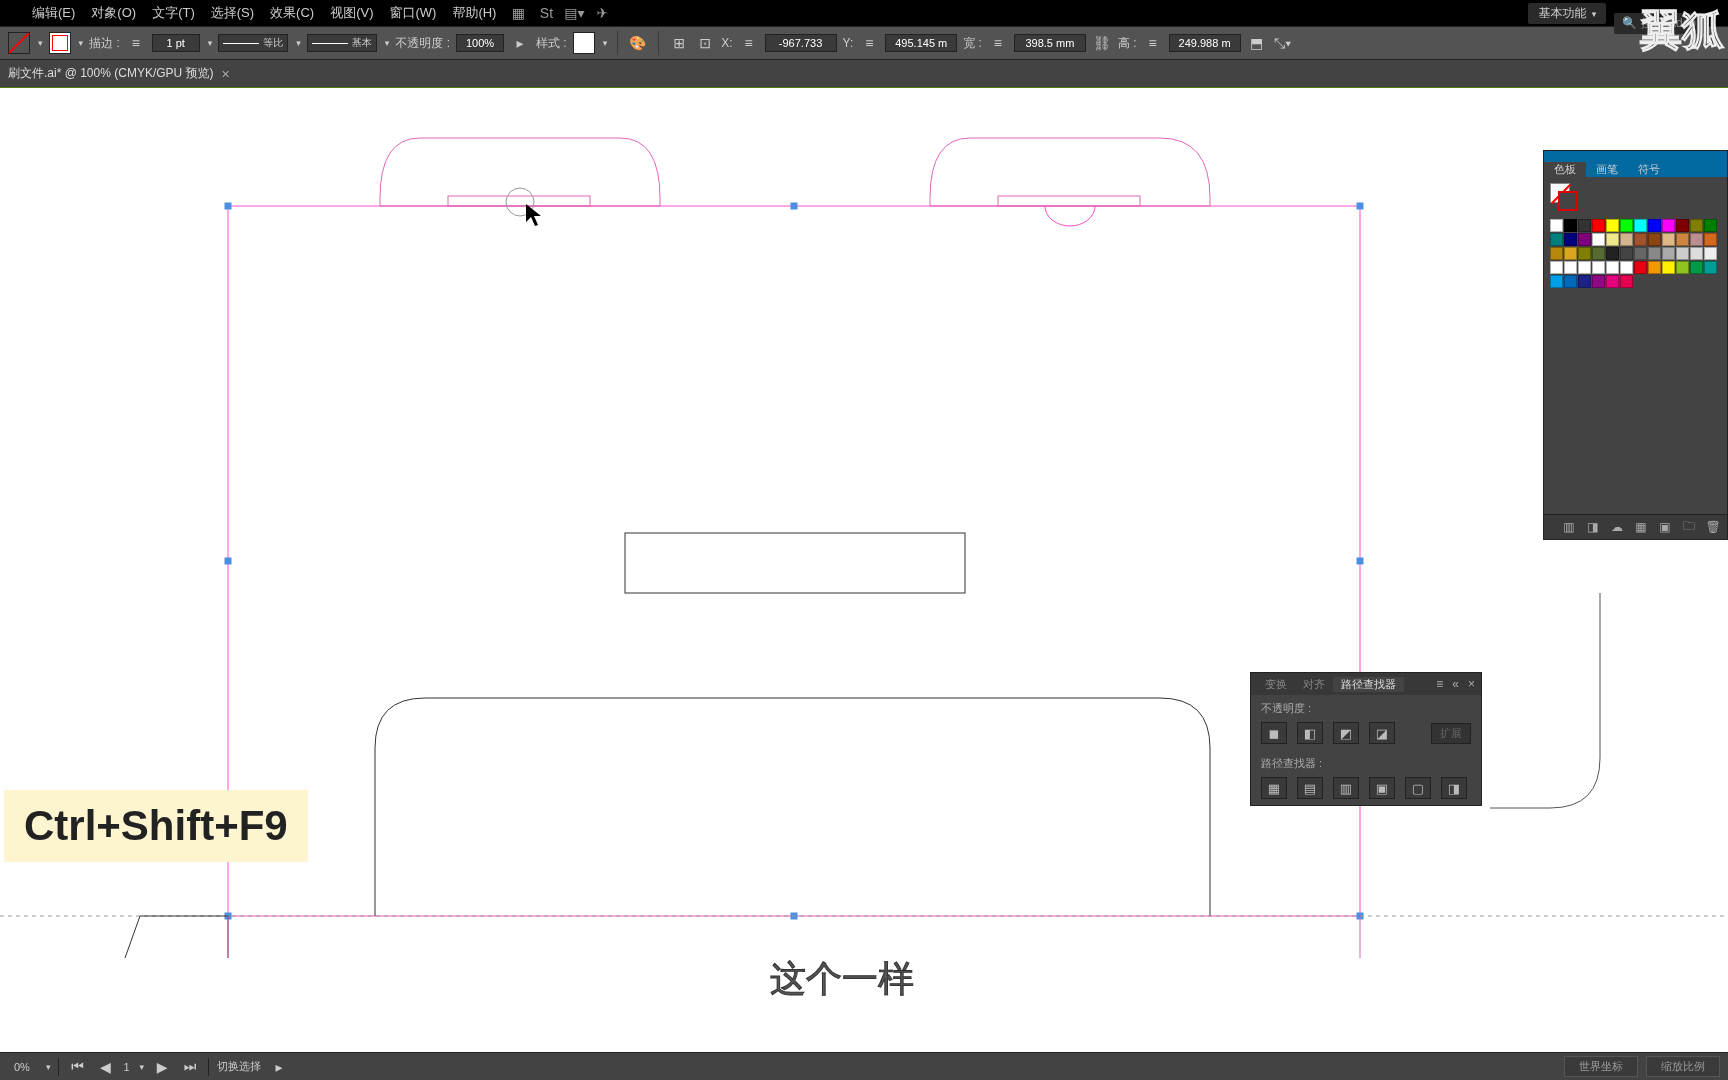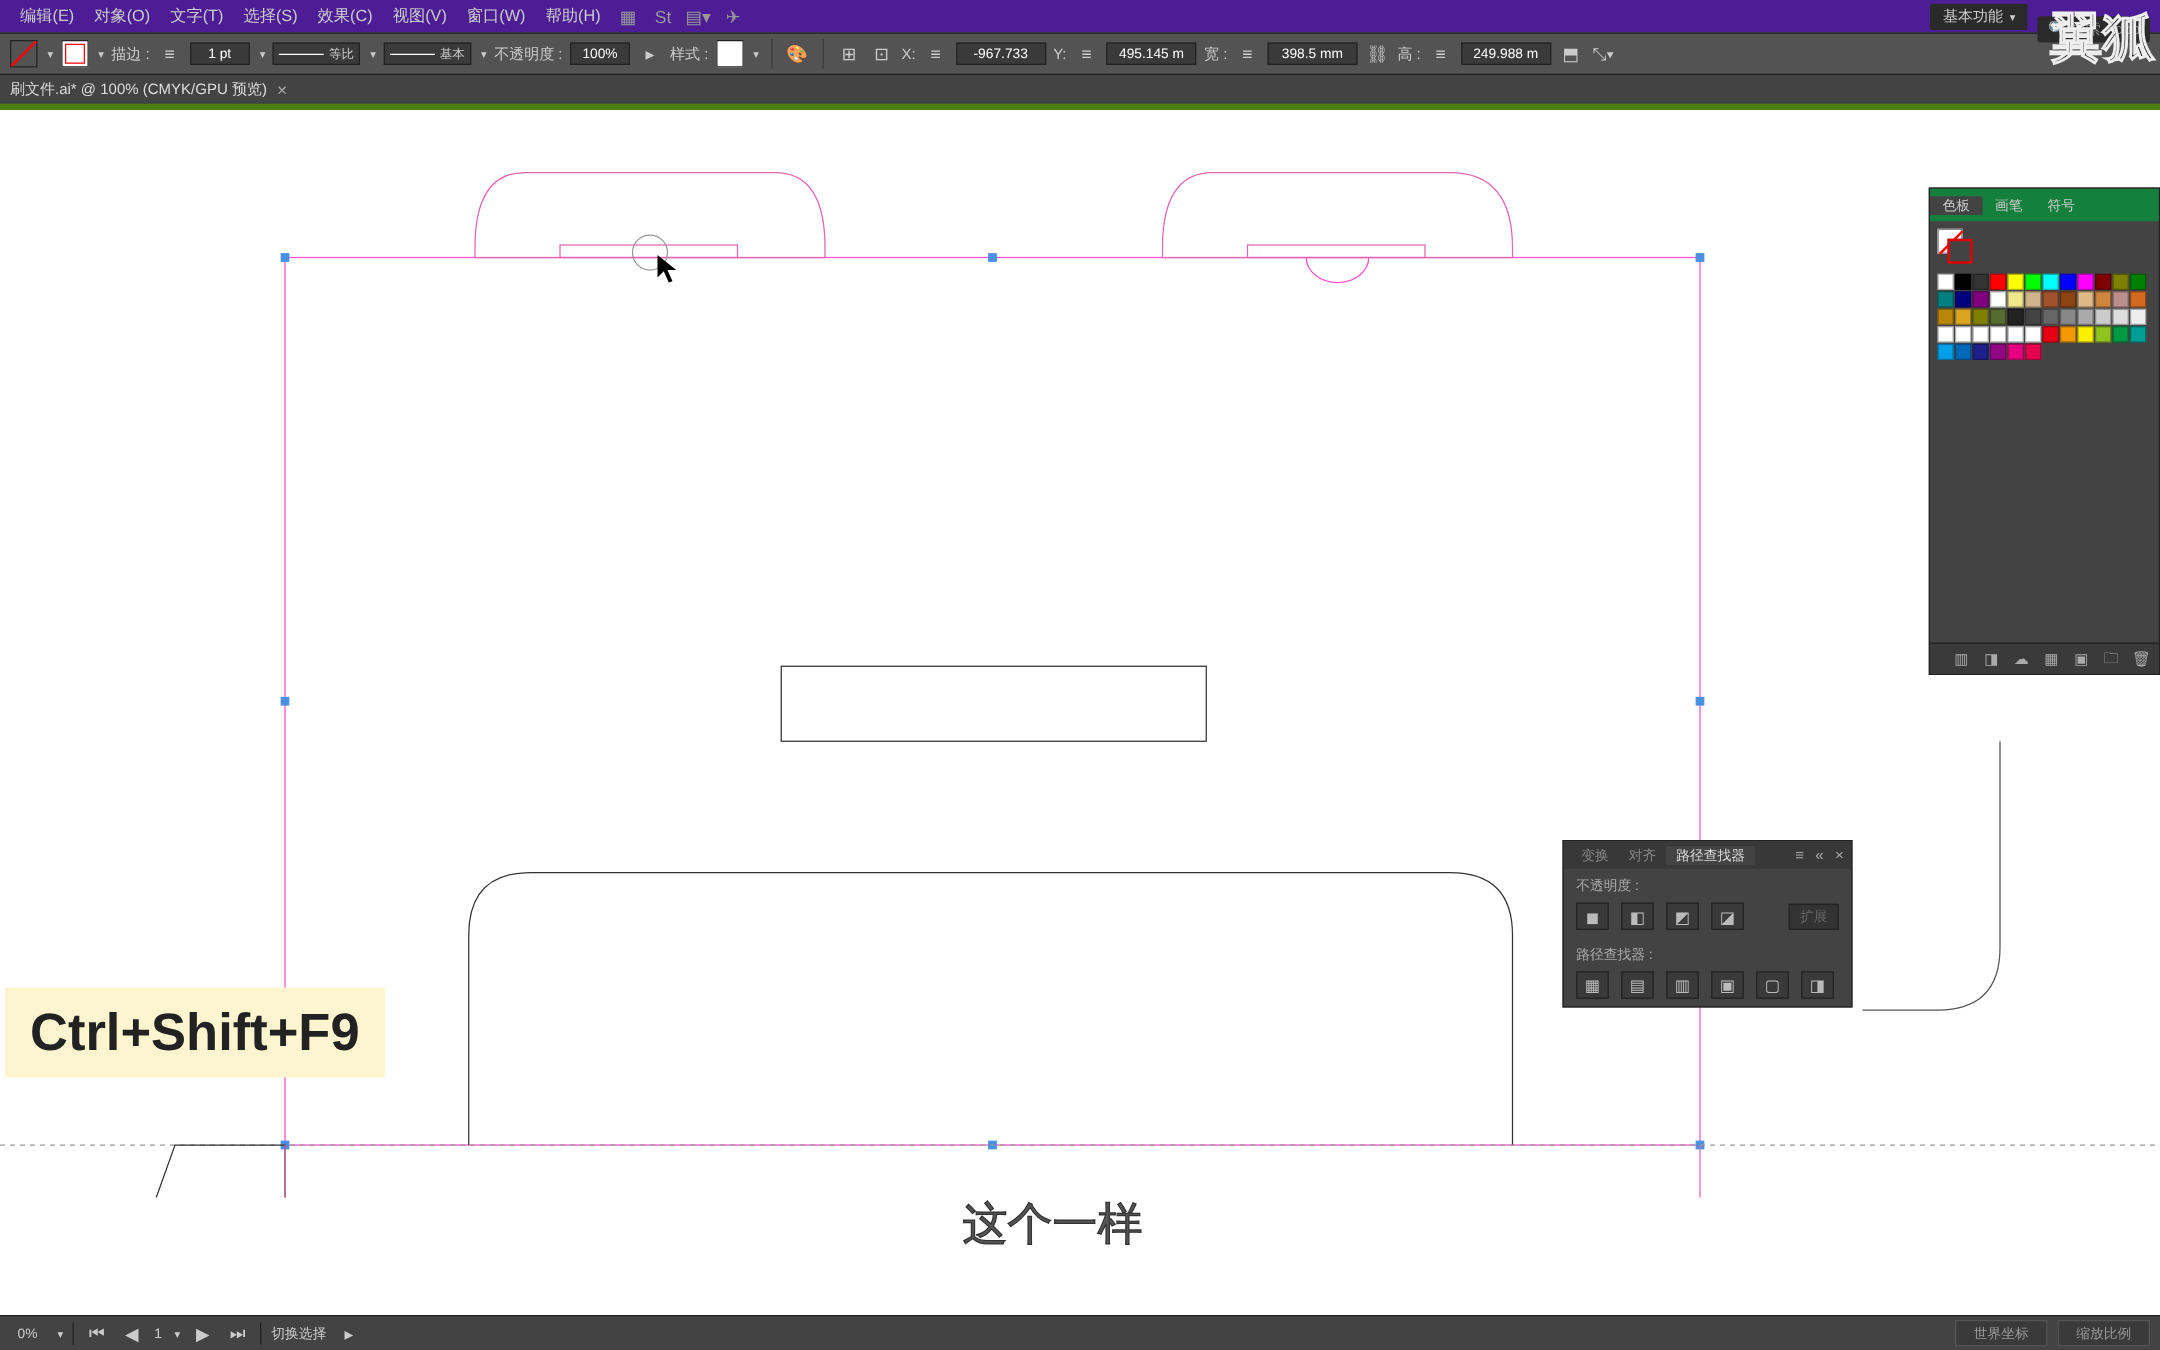--- a/index.html
+++ b/index.html
@@ -1,19 +1,19 @@
 <!DOCTYPE html>
 <html><head>
 <meta charset="utf-8">
 <style>
 * { margin: 0; padding: 0; box-sizing: border-box; font-family: "Microsoft YaHei", sans-serif; }
 body { background: #333; overflow: hidden; width: 1728px; height: 1080px; position: relative; }
 
 
-.menubar { background: #4c1d95; height: 26px; display: flex; align-items: center; padding: 0 8px; color: #ccc; font-size: 13px; }
+.menubar { background: #000000; height: 26px; display: flex; align-items: center; padding: 0 24px; color: #ccc; font-size: 13px; }
 .menubar .menu-item { padding: 0 8px; cursor: pointer; }
 .menubar .menu-spacer { flex: 1; }
 .menubar .menu-icon { width: 20px; height: 20px; margin: 0 4px; display: inline-flex; align-items: center; justify-content: center; font-size: 14px; color: #999; }
 .menubar .workspace { padding: 2px 10px; background: #2a2a2a; border-radius: 2px; font-size: 12px; }
 .menubar .search { background: #2a2a2a; padding: 2px 8px; border-radius: 2px; font-size: 12px; color: #888; margin-left: 8px; margin-top: 20px; }
 
 
 .controlbar { background: #535353; height: 34px; display: flex; align-items: center; padding: 0 8px; gap: 6px; color: #ddd; font-size: 12px; border-top: 1px solid #222; border-bottom: 1px solid #222; }
 .cb-swatch { width: 22px; height: 22px; border: 1px solid #222; display: flex; align-items: center; justify-content: center; position: relative; }
 .cb-swatch.none::after { content: ""; position: absolute; width: 28px; height: 2px; background: red; transform: rotate(-45deg); }
@@ -23,34 +23,34 @@
 .cb-label { color: #ccc; }
 .cb-input { background: #3a3a3a; border: 1px solid #222; color: #fff; padding: 2px 6px; font-size: 11px; width: 48px; text-align: center; }
 .cb-input.wide { width: 72px; }
 .cb-stroke-style { width: 70px; height: 18px; border: 1px solid #222; background: #3a3a3a; display: flex; align-items: center; padding: 0 4px; }
 .cb-stroke-style .line { flex: 1; height: 1px; background: #fff; }
 .cb-stroke-style .lbl { font-size: 10px; color: #ccc; margin-left: 4px; }
 .cb-sep { width: 1px; height: 24px; background: #3a3a3a; margin: 0 4px; }
 .cb-icon { width: 20px; height: 20px; display: inline-flex; align-items: center; justify-content: center; color: #ccc; font-size: 14px; }
 
 
-.tabbar { background: #434343; height: 28px; display: flex; align-items: center; color: #ddd; font-size: 12px; border-bottom: 5px solid #4d7c0f; }
+.tabbar { background: #434343; height: 28px; display: flex; align-items: center; color: #ddd; font-size: 12px; border-bottom: 1px solid #4d7c0f; }
 .tab { padding: 0 8px; display: flex; align-items: center; gap: 8px; height: 100%; }
 .tab .close { color: #aaa; font-size: 14px; cursor: pointer; }
 
 
 .canvas-area { position: absolute; top: 88px; left: 0; right: 0; bottom: 28px; background: #fff; overflow: hidden; }
 .canvas-svg { position: absolute; top: 0; left: 0; width: 100%; height: 100%; }
 
 
 .sel-handle { fill: #4a90e2; stroke: #4a90e2; }
 
 
 .panel-swatches { position: absolute; top: 150px; right: 0; width: 185px; background: #434343; border: 1px solid #222; color: #ccc; font-size: 11px; }
-.panel-tabs { display: flex; background: #15803d; height: 26px; align-items: center; }
+.panel-tabs { display: flex; background: #0369a1; height: 26px; align-items: flex-end; }
 .panel-tab { padding: 0 10px; cursor: pointer; }
 .panel-tab.active { background: #434343; }
 .fill-stroke-preview { padding: 6px; }
 .fs-box { position: relative; width: 28px; height: 28px; }
 .fs-fill { position: absolute; top: 0; left: 0; width: 20px; height: 20px; background: #fff; border: 1px solid #888; }
 .fs-fill::after { content: ""; position: absolute; width: 26px; height: 2px; background: red; transform: rotate(-45deg); top: 9px; left: -3px; }
 .fs-stroke { position: absolute; bottom: 0; right: 0; width: 20px; height: 20px; background: #434343; border: 2px solid #d00; }
 .swatch-grid { display: flex; flex-wrap: wrap; padding: 2px 6px 6px; gap: 1px; }
 .sw { width: 13px; height: 13px; border: 1px solid rgba(0,0,0,0.3); }
 .panel-footer { display: flex; justify-content: flex-end; gap: 8px; padding: 4px 6px; background: #3a3a3a; border-top: 1px solid #222; }

